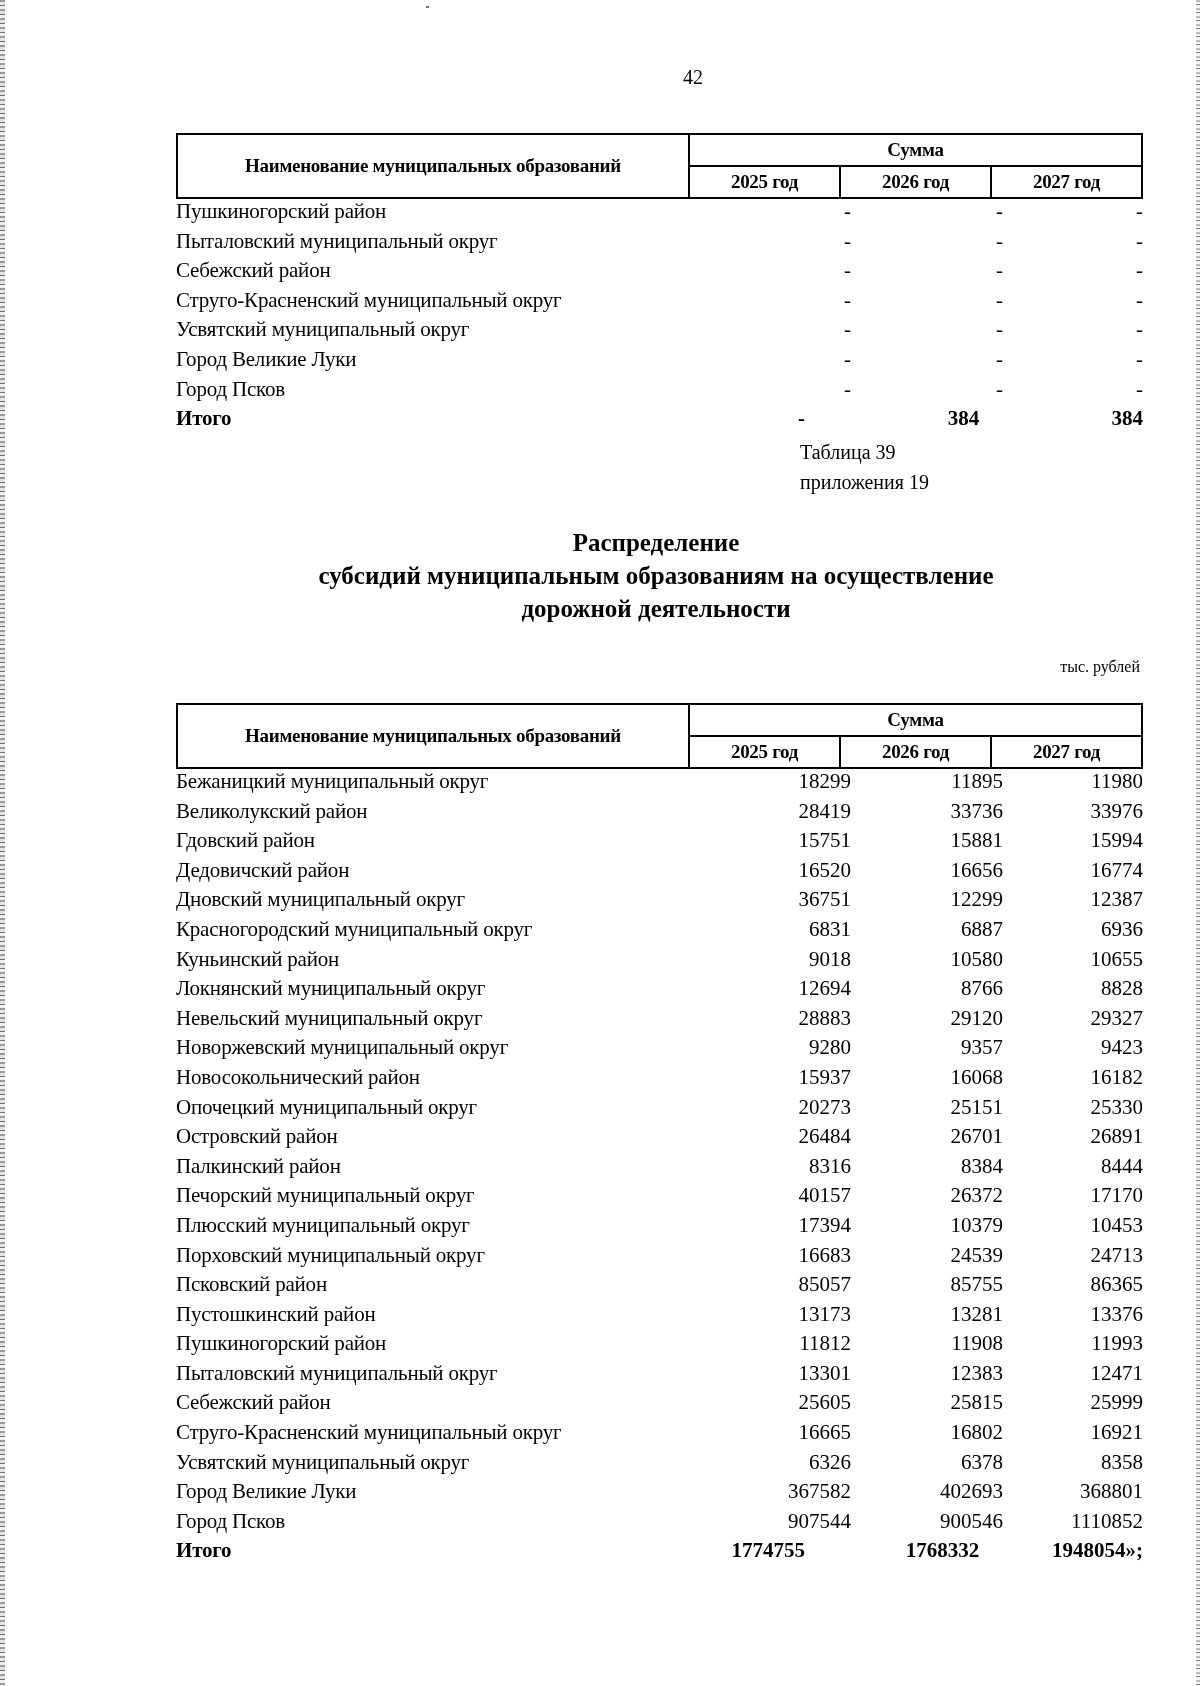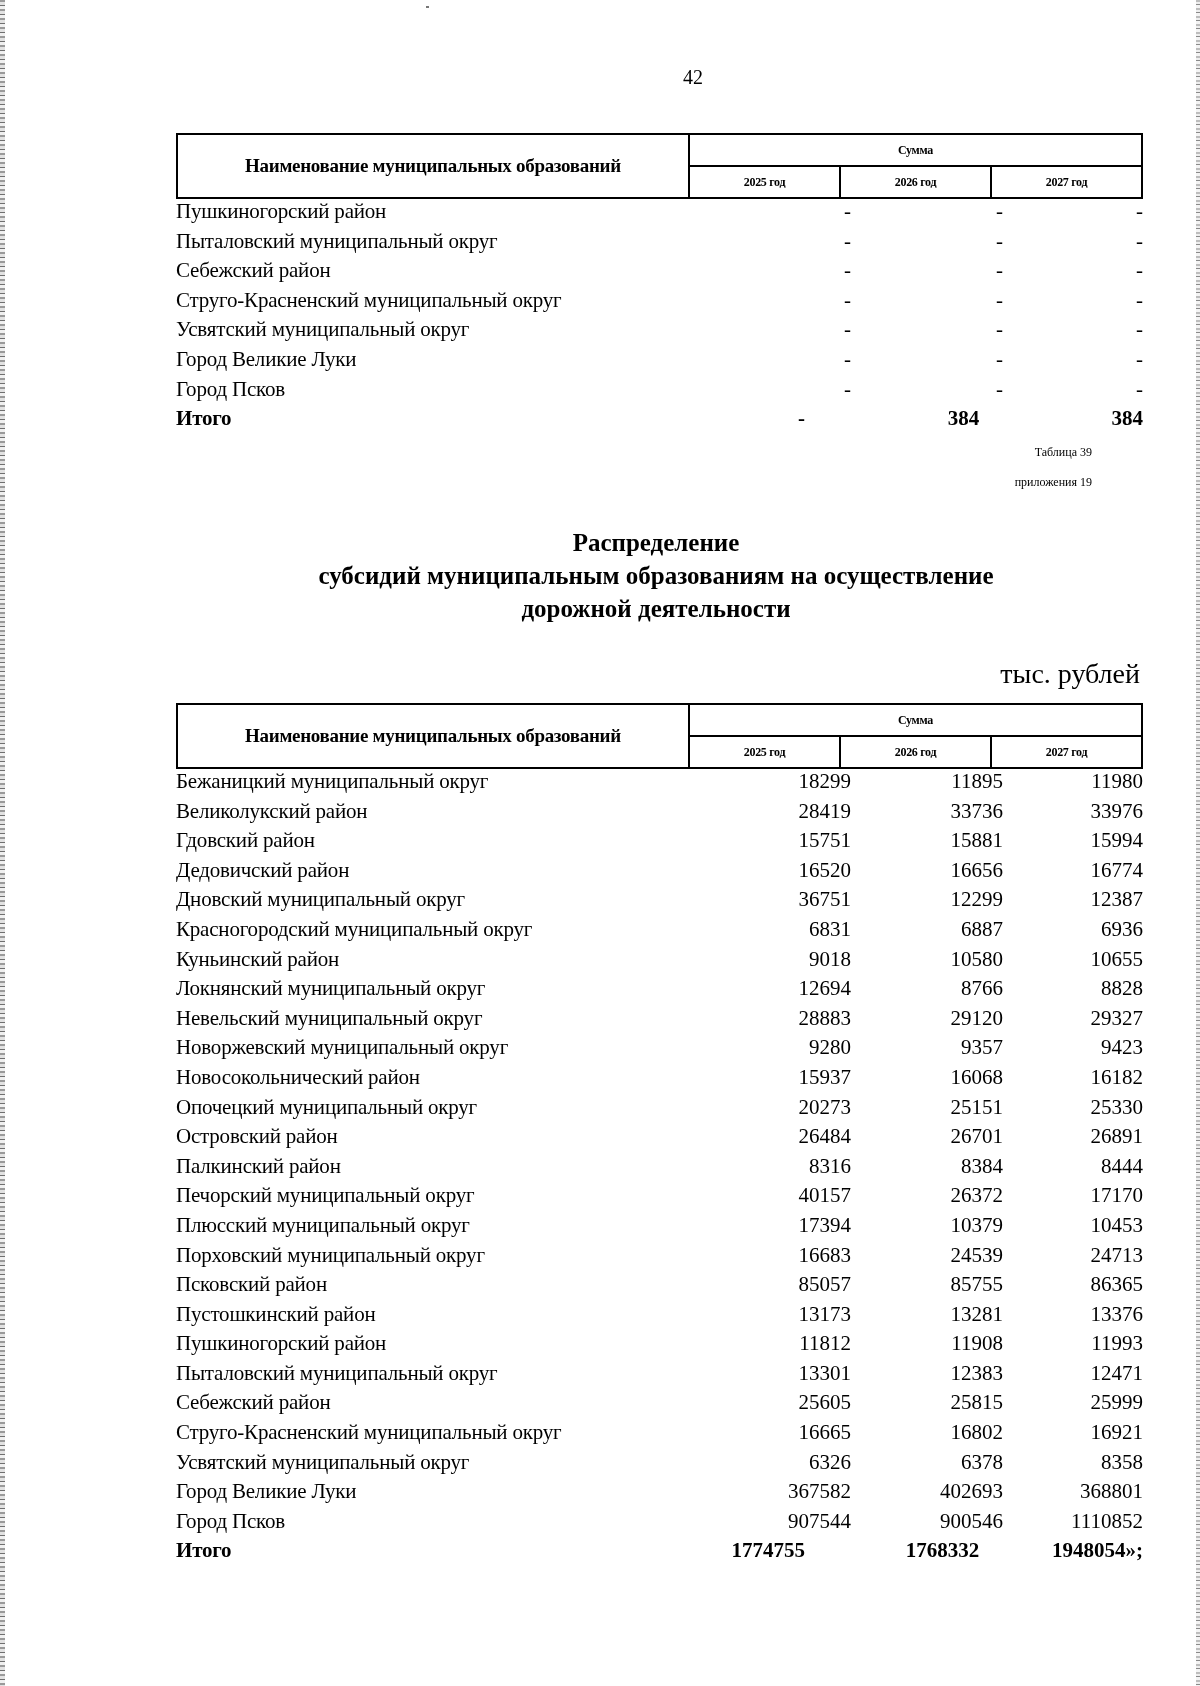--- a/index.html
+++ b/index.html
@@ -22,46 +22,46 @@
     font-size: 20px;
   }
   .block { position: absolute; left: 176px; width: 967px; margin-top: 20px; }
 
   table.hdr {
     border-collapse: collapse; width: 967px; table-layout: fixed;
     font-family: "Liberation Sans Narrow", "Liberation Sans", sans-serif;
   }
   table.hdr td {
     border: 2px solid #000; text-align: center; font-weight: bold;
-    font-size: 12px; padding: 0; height: 30px; letter-spacing: -0.3px;
+    font-size: 19px; padding: 0; height: 30px; letter-spacing: -0.3px;
     font-family: "Liberation Serif", serif;
   }
   table.hdr td.name-h { width: 512px; font-size: 19px; }
   table.hdr col.c1 { width: 512px; }
   table.hdr col.cy { width: 151px; }
 
   .rows { width: 967px; }
   .row {
     display: flex; align-items: baseline; height: 29.6px; font-size: 21px;
   }
   .row .nm { width: 512px; white-space: nowrap; letter-spacing: -0.2px; }
   .row .v { width: 151px; text-align: right; padding-right: 0; }
   .row .v.v1 { width: 163px; }
   .row .v.v2 { width: 152px; }
   .row .v.v3 { width: 140px; }
   .row.total { font-weight: bold; gap: 42px; }
 
   .table-ref {
-    position: absolute; left: 752px; width: 340px; text-align: right; font-size: 12px; line-height: 30px;
+    position: absolute; left: 800px; width: 340px; font-size: 20px; line-height: 30px;
   }
   .title {
     position: absolute; left: 0; width: 1312px; text-align: center; font-weight: bold;
     font-size: 25px; line-height: 33px;
   }
-  .units { position: absolute; left: 900px; width: 240px; text-align: right; font-size: 28px; }
+  .units { position: absolute; left: 900px; width: 240px; text-align: right; font-size: 16px; }
 </style>
 </head>
 <body>
 
 <div class="scan-edge-left"></div>
 <div class="scan-edge-right"></div>
 <div class="top-dot"></div>
 
 <div class="page-number">42</div>
 

